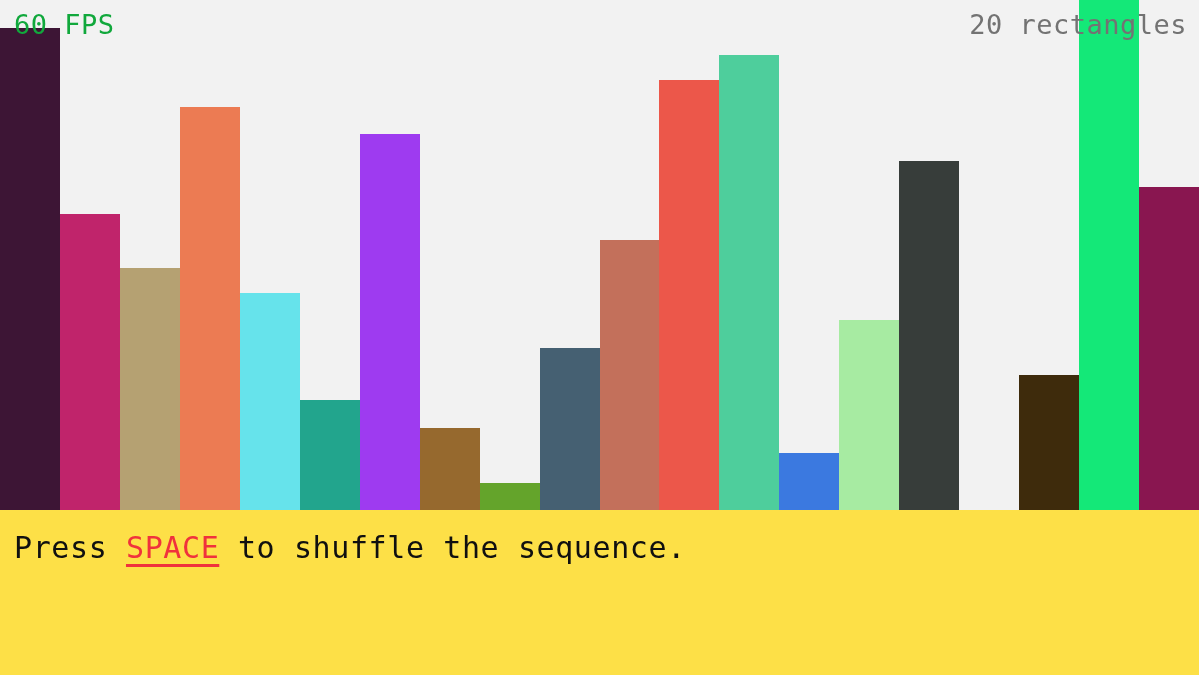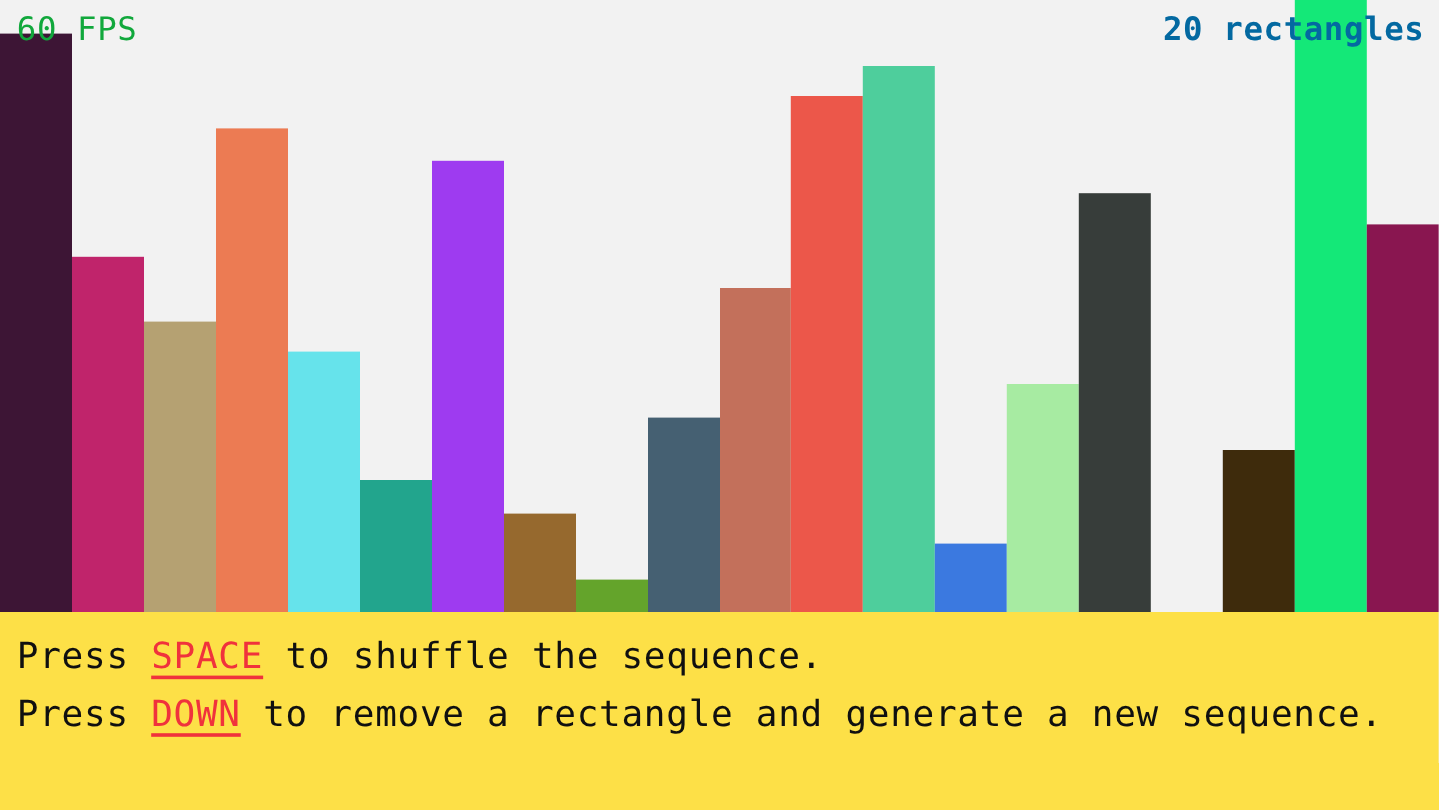--- a/index.html
+++ b/index.html
@@ -115,20 +115,19 @@
       <div class="bar" style="height: 37.2549%; background: rgb(167, 235, 162);"></div>
       <div class="bar" style="height: 68.4314%; background: rgb(55, 61, 58);"></div>
       <div class="bar" style="height: 0%; background: rgb(242, 242, 242);"></div>
       <div class="bar" style="height: 26.4706%; background: rgb(62, 43, 12);"></div>
       <div class="bar" style="height: 100%; background: rgb(20, 232, 120);"></div>
       <div class="bar" style="height: 63.3333%; background: rgb(137, 22, 80);"></div>
     </div>
 
   <div id="fps-counter" style="color: rgb(17, 168, 60);">60 FPS</div>
 
-  <div id="rect-count" style="color: #0369a1; font-weight: bold;">20 rectangles</div>
+  <div id="rect-count" style="color: #737373;">20 rectangles</div>
 
   <div id="instructions">
       <div class="instruction-line"><span>Press </span><span class="key" style="color: rgb(240, 50, 60);">SPACE</span><span> to shuffle the sequence.</span></div>
-      <div class="instruction-line"><span>Press </span><span class="key" style="color: rgb(240, 50, 60);">DOWN</span><span> to remove a rectangle and generate a new sequence.</span></div>
     </div>
 
 </div>
 
 </body></html>

